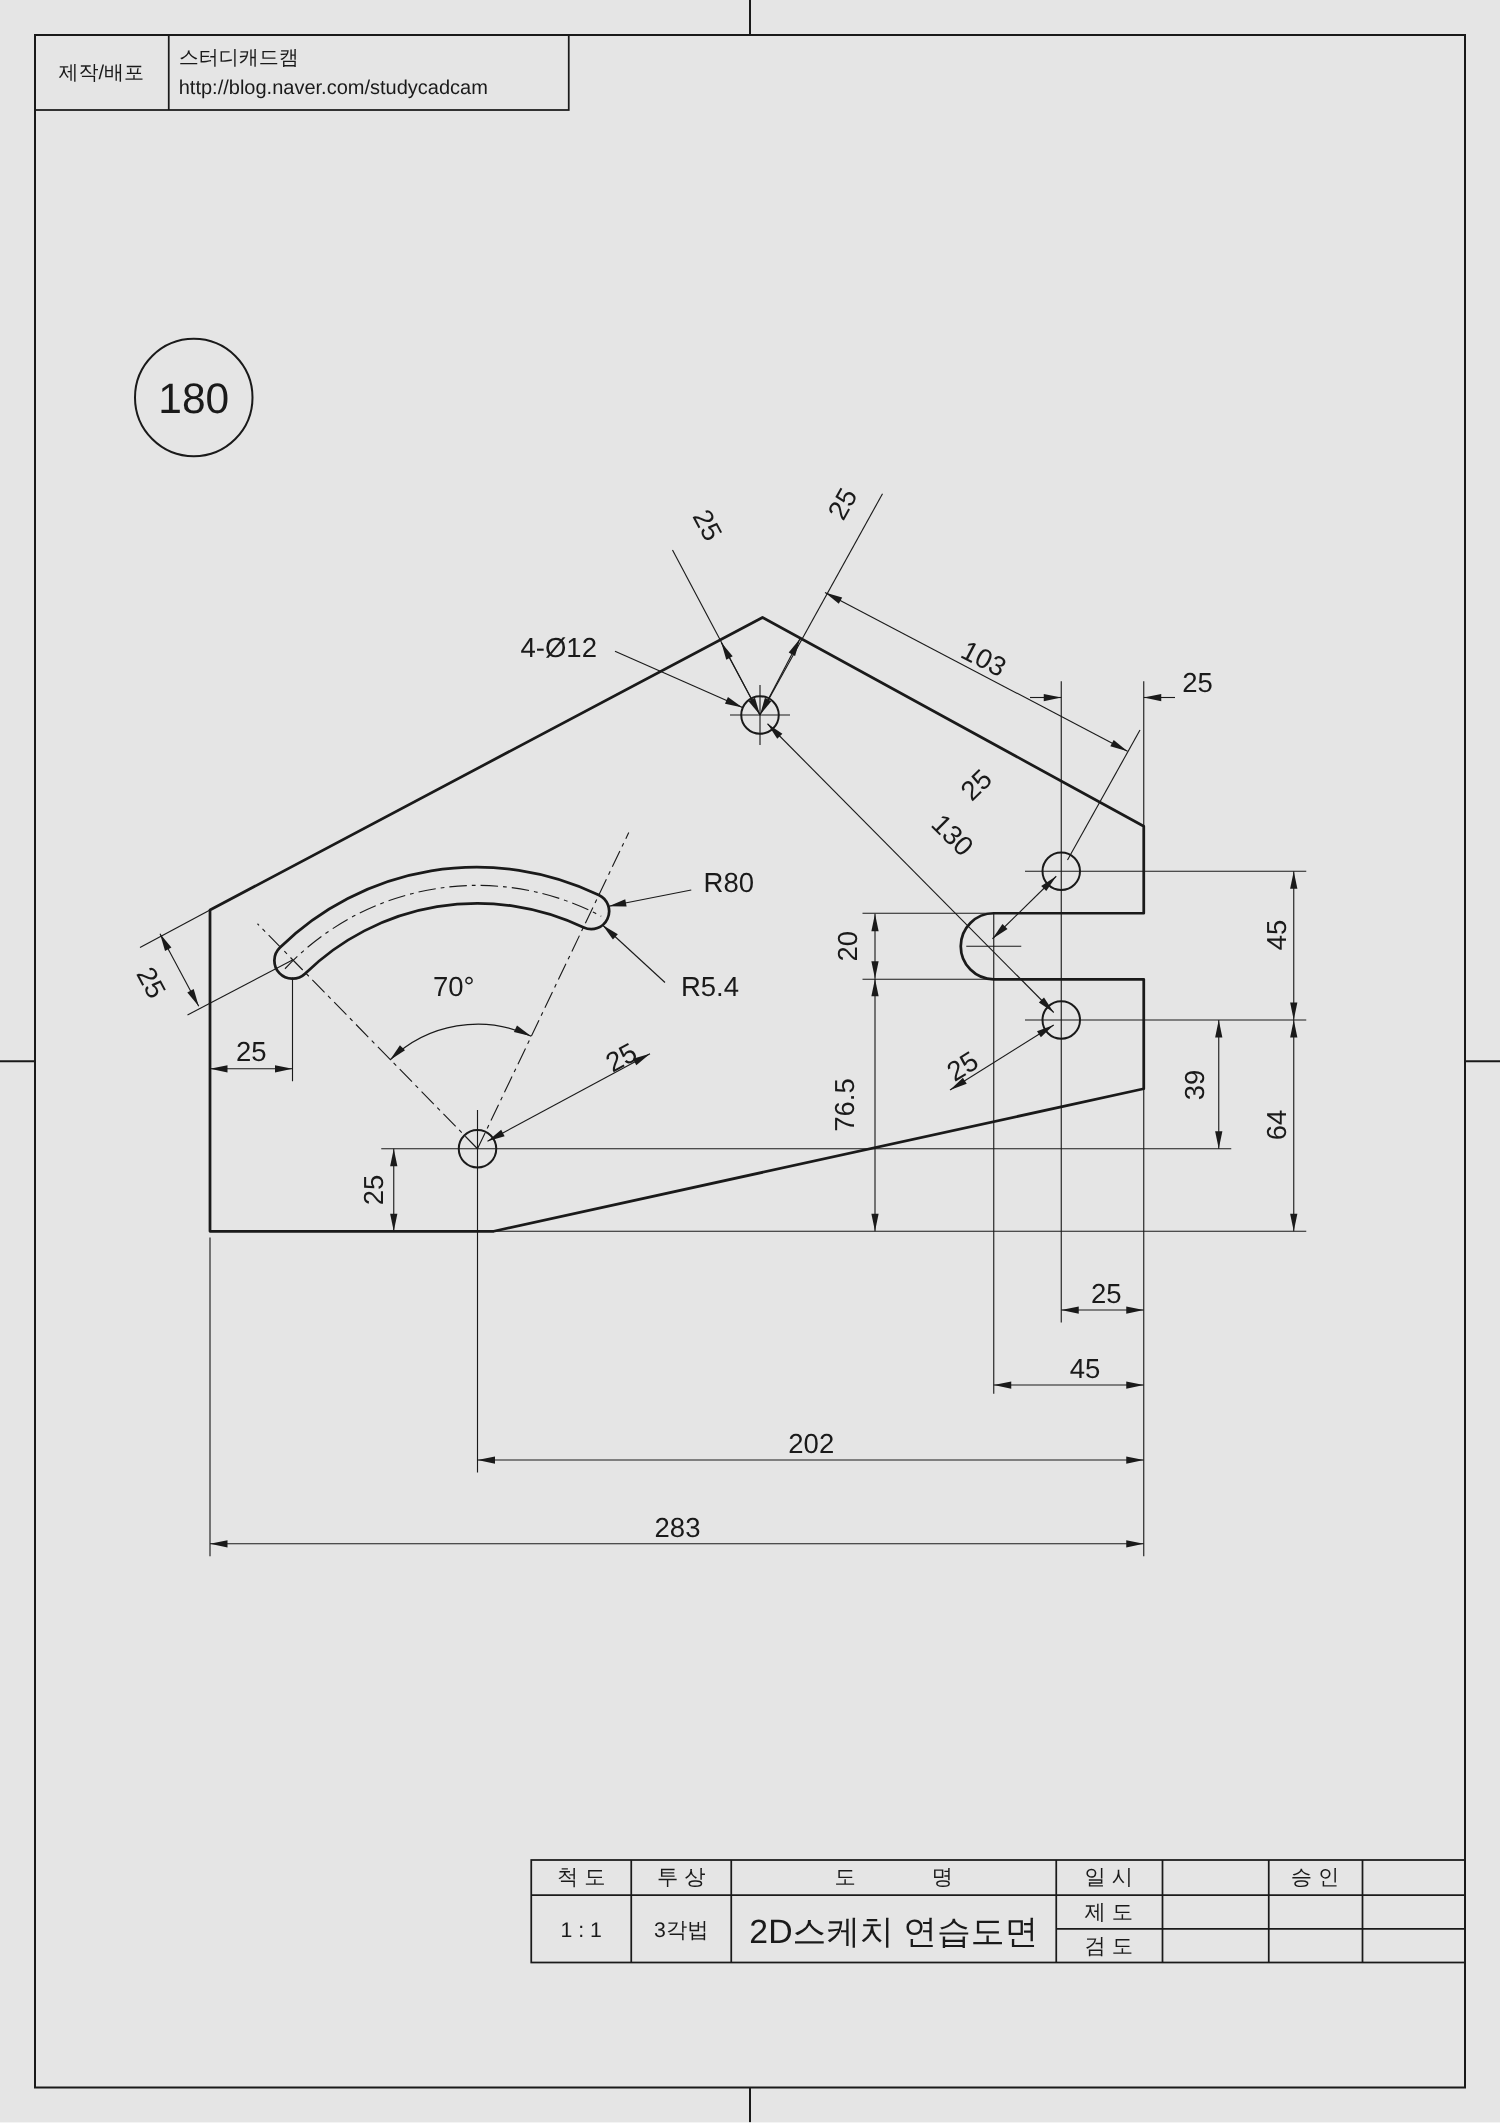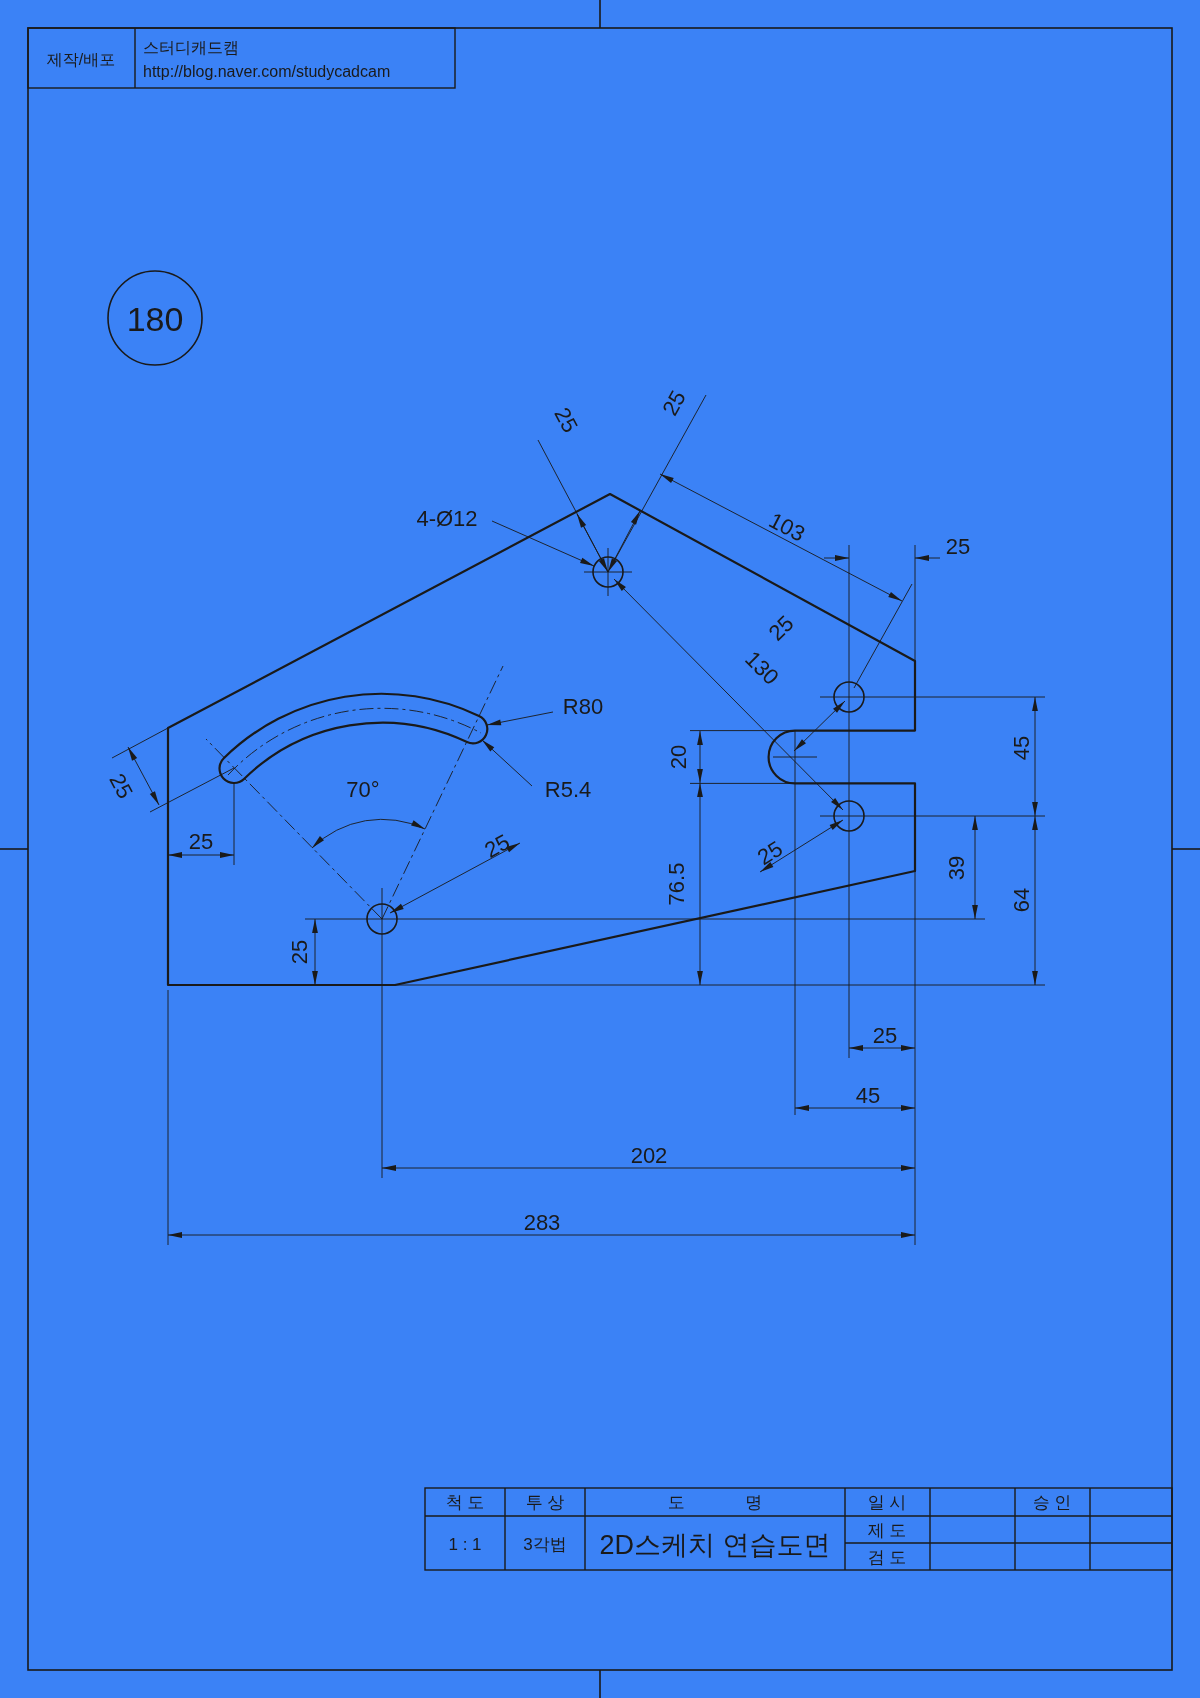--- a/index.html
+++ b/index.html
@@ -1,16 +1,16 @@
 <!DOCTYPE html>
 <html><head>
 <meta charset="utf-8">
 <style>
   html,body{margin:0;padding:0;background:#fff;}
-  .sheet{position:relative;width:1200px;height:1698px;background:#3b82f6;}
+  .sheet{position:relative;width:1200px;height:1698px;background:#e5e5e5;}
   svg{display:block;}
   svg text{font-family:"Liberation Sans","DejaVu Sans",sans-serif;fill:#1a1a1a;}
   .thick{stroke:#1a1a1a;stroke-width:2.2;fill:none;stroke-linejoin:round;}
   .med{stroke:#1a1a1a;stroke-width:1.6;fill:none;}
   .thin{stroke:#1a1a1a;stroke-width:0.9;fill:none;}
   .frame{stroke:#1a1a1a;stroke-width:1.6;fill:none;}
   .tb{stroke:#1a1a1a;stroke-width:1.4;fill:none;}
   .cl{stroke:#1a1a1a;stroke-width:0.9;fill:none;stroke-dasharray:14 4 3 4;}
   .dim{stroke:#1a1a1a;stroke-width:0.9;fill:none;}
   .dimtext{font-size:22px;}

